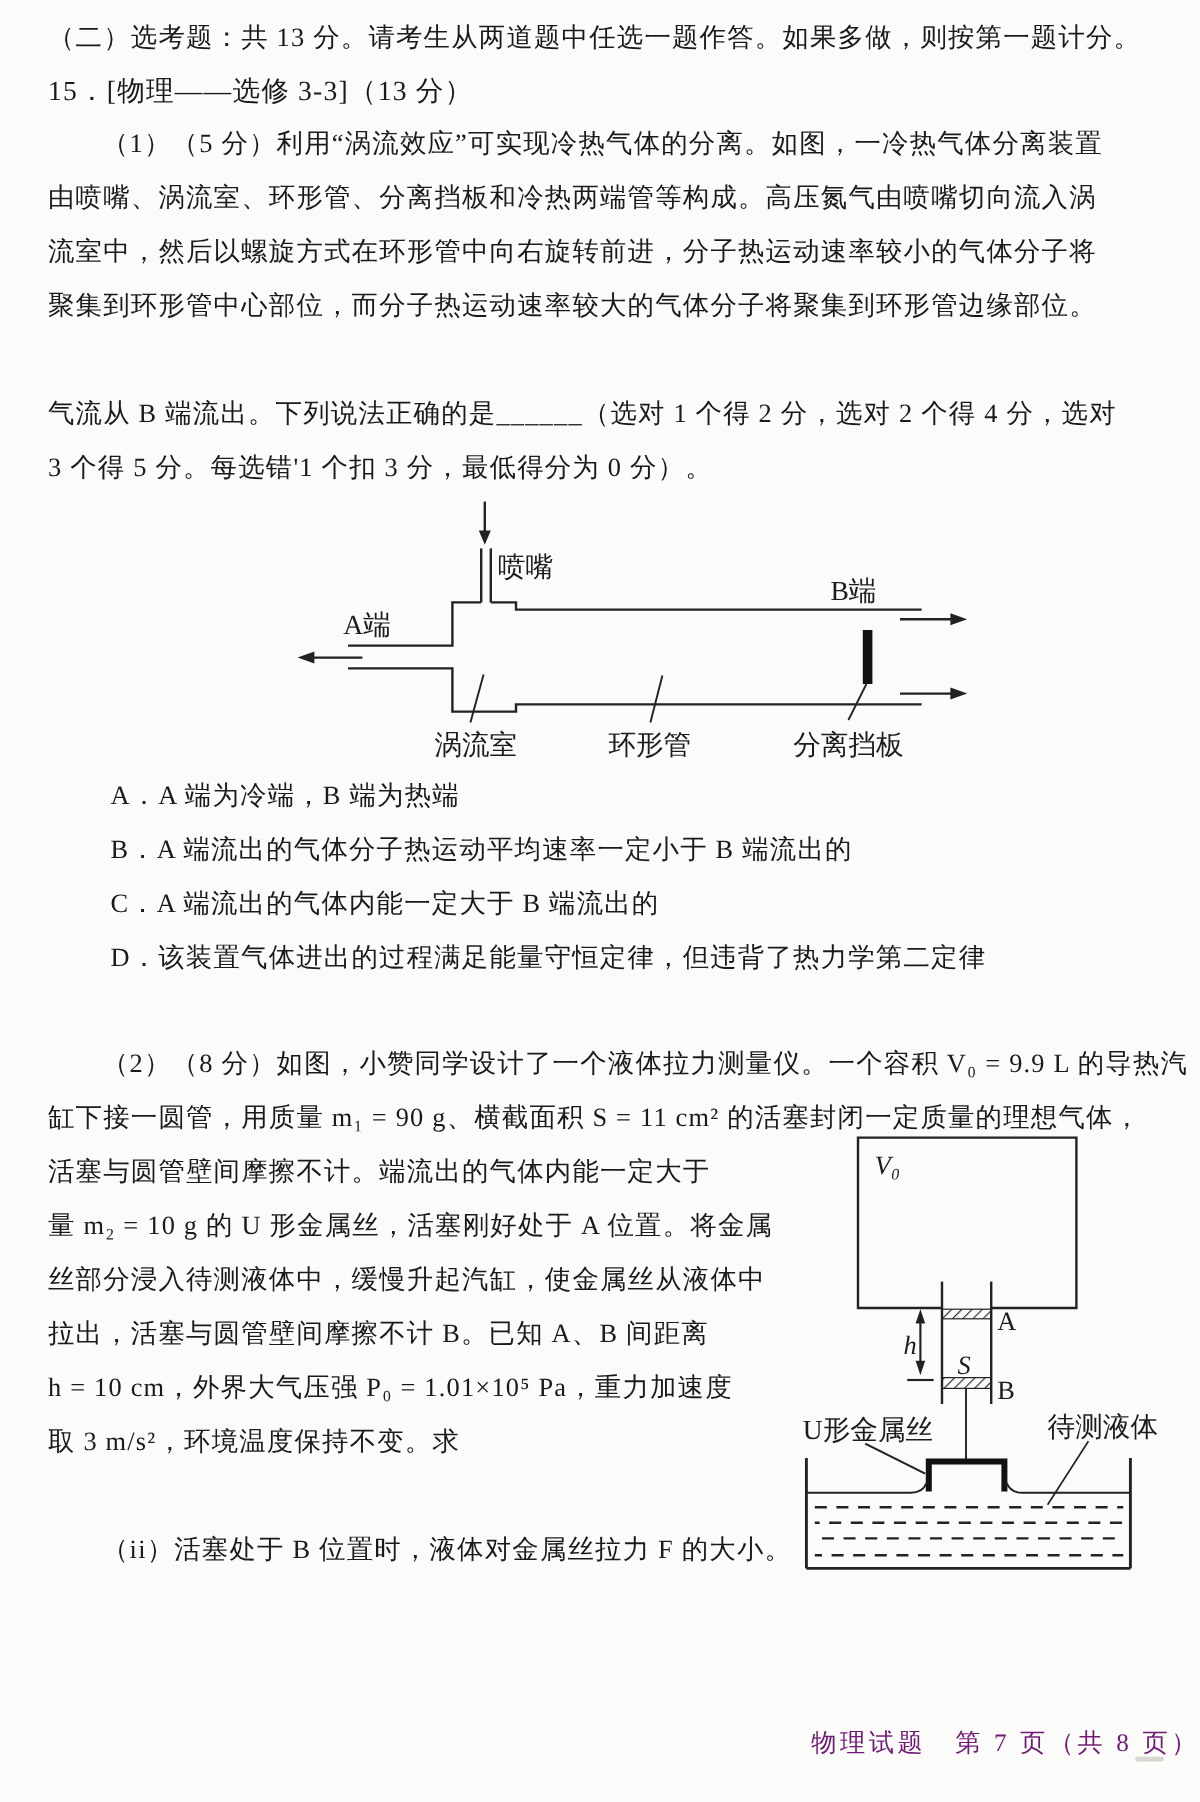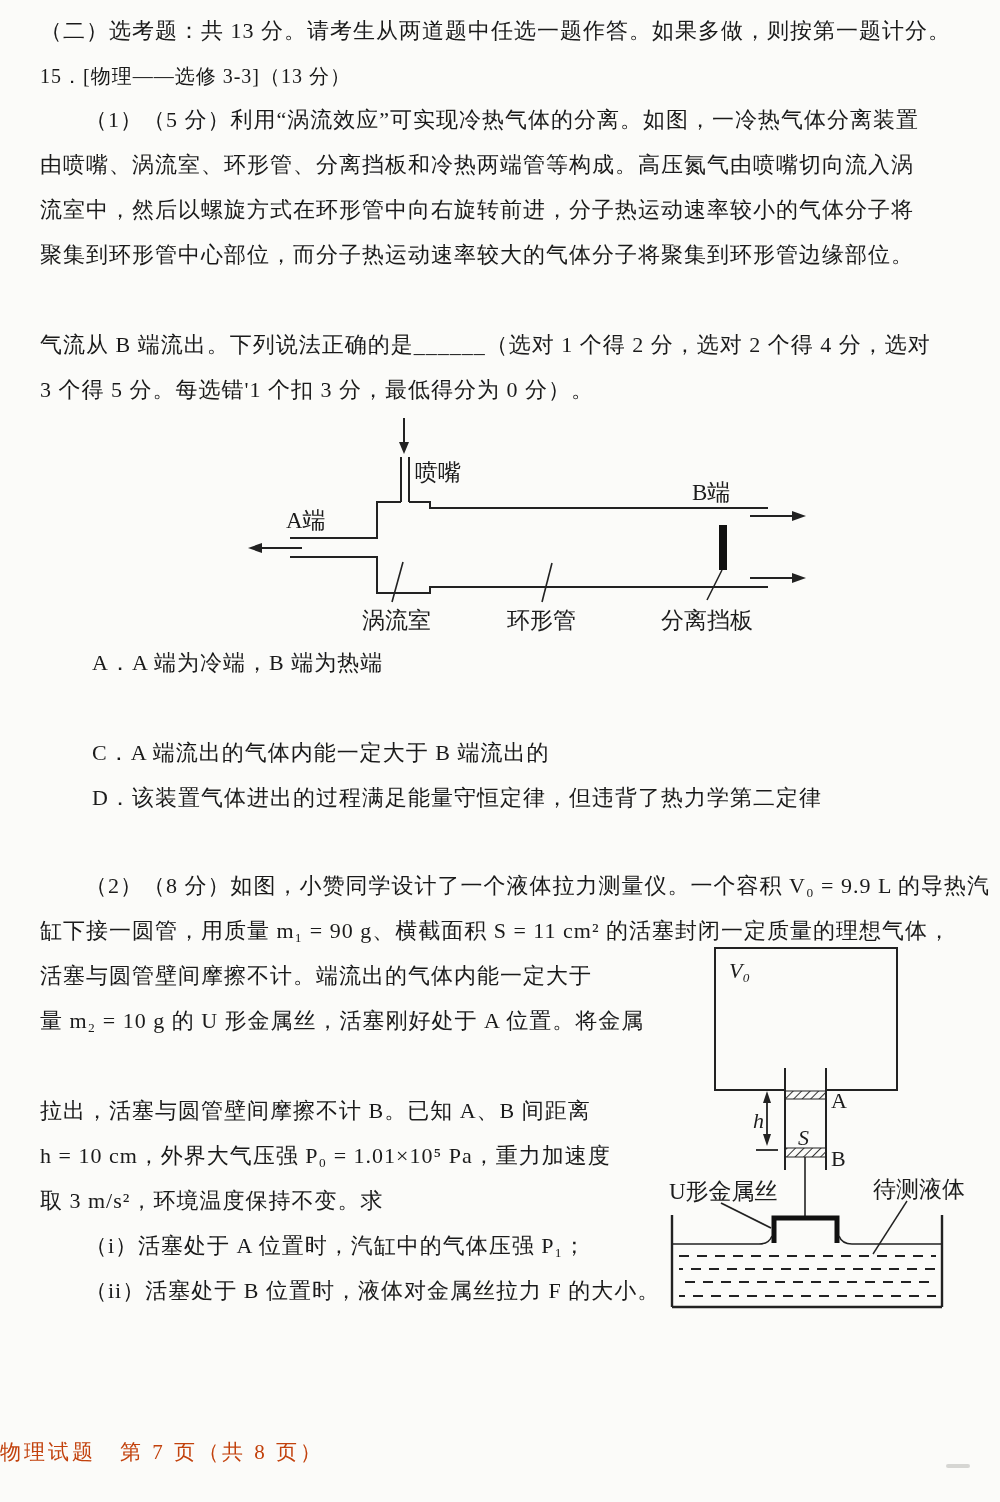--- a/index.html
+++ b/index.html
@@ -7,24 +7,24 @@
     position:relative;width:1000px;height:1502px;margin:0 auto;
     background:#fbfbf9;overflow:hidden;
     font-family:"Liberation Serif","DejaVu Serif",serif;
     color:#1a1a1a;
   }
   .ln{
     position:absolute;white-space:nowrap;
     font-size:22px;line-height:30px;letter-spacing:1px;
     color:#1a1a1a;
   }
-  .ln.title{font-size:20px;}
+  .ln.title{font-size:23px;}
   .footer{
-    position:absolute;left:0;right:0;text-align:left;
-    font-size:21px;letter-spacing:3px;color:#c2410c;
+    position:absolute;left:0;right:0;text-align:right;
+    font-size:21px;letter-spacing:3px;color:#701a75;
   }
   svg{position:absolute;overflow:visible;}
   svg text{
     font-family:"Liberation Serif","DejaVu Serif",serif;
     fill:#1c1c1c;
   }
   svg text.var{font-style:italic;}
   .smudge{position:absolute;background:#cfcfcd;border-radius:2px;opacity:.85;}
 </style>
 </head>
@@ -82,27 +82,29 @@
       <text x="175" y="62">喷嘴</text>
       <text x="46" y="110">A端</text>
       <text x="452" y="82">B端</text>
       <text x="122" y="210">涡流室</text>
       <text x="267" y="210">环形管</text>
       <text x="421" y="210">分离挡板</text>
     </g>
   </svg>
 
   <div class="ln" style="top:648px;left:92px">A．A 端为冷端，B 端为热端</div>
+  <div class="ln" style="top:693px;left:92px">B．A 端流出的气体分子热运动平均速率一定小于 B 端流出的</div>
   <div class="ln" style="top:738px;left:92px">C．A 端流出的气体内能一定大于 B 端流出的</div>
   <div class="ln" style="top:783px;left:92px">D．该装置气体进出的过程满足能量守恒定律，但违背了热力学第二定律</div>
 
   <div class="ln" style="top:871px;left:85px">（2）（8 分）如图，小赞同学设计了一个液体拉力测量仪。一个容积 V₀ = 9.9 L 的导热汽</div>
   <div class="ln" style="top:916px;left:40px">缸下接一圆管，用质量 m₁ = 90 g、横截面积 S = 11 cm² 的活塞封闭一定质量的理想气体，</div>
   <div class="ln" style="top:961px;left:40px">活塞与圆管壁间摩擦不计。端流出的气体内能一定大于</div>
   <div class="ln" style="top:1006px;left:40px">量 m₂ = 10 g 的 U 形金属丝，活塞刚好处于 A 位置。将金属</div>
+  <div class="ln" style="top:1051px;left:40px">丝部分浸入待测液体中，缓慢升起汽缸，使金属丝从液体中</div>
   <div class="ln" style="top:1096px;left:40px">拉出，活塞与圆管壁间摩擦不计 B。已知 A、B 间距离</div>
   <div class="ln" style="top:1141px;left:40px">h = 10 cm，外界大气压强 P₀ = 1.01×10⁵ Pa，重力加速度</div>
   <div class="ln" style="top:1186px;left:40px">取 3 m/s²，环境温度保持不变。求</div>
 
   <svg style="left:655px;top:940px" width="310" height="375" viewBox="0 0 310 375">
     <defs>
       <pattern id="hatch" width="6" height="6" patternUnits="userSpaceOnUse" patternTransform="rotate(45)">
         <line x1="0" y1="0" x2="0" y2="6" stroke="#333" stroke-width="2"></line>
       </pattern>
     </defs>
@@ -151,20 +153,19 @@
       <text class="var" x="74" y="38">V₀</text>
       <text x="176" y="168">A</text>
       <text x="176" y="226">B</text>
       <text class="var" x="98" y="188">h</text>
       <text class="var" x="143" y="205">S</text>
       <text font-size="23" x="14" y="259">U形金属丝</text>
       <text font-size="23" x="218" y="257">待测液体</text>
     </g>
   </svg>
 
-  <div class="ln" style="top:1231px;left:85px">（i）活塞处于 A 位置时，汽缸中的气体压强 P₁；</div>
   <div class="ln" style="top:1276px;left:85px">（ii）活塞处于 B 位置时，液体对金属丝拉力 F 的大小。</div>
 
   <div class="footer" style="top:1438px">物理试题　第 7 页（共 8 页）</div>
 
   <div class="smudge" style="left:946px;top:1464px;width:24px;height:4px"></div>
 
 </div>
 
 </body></html>

